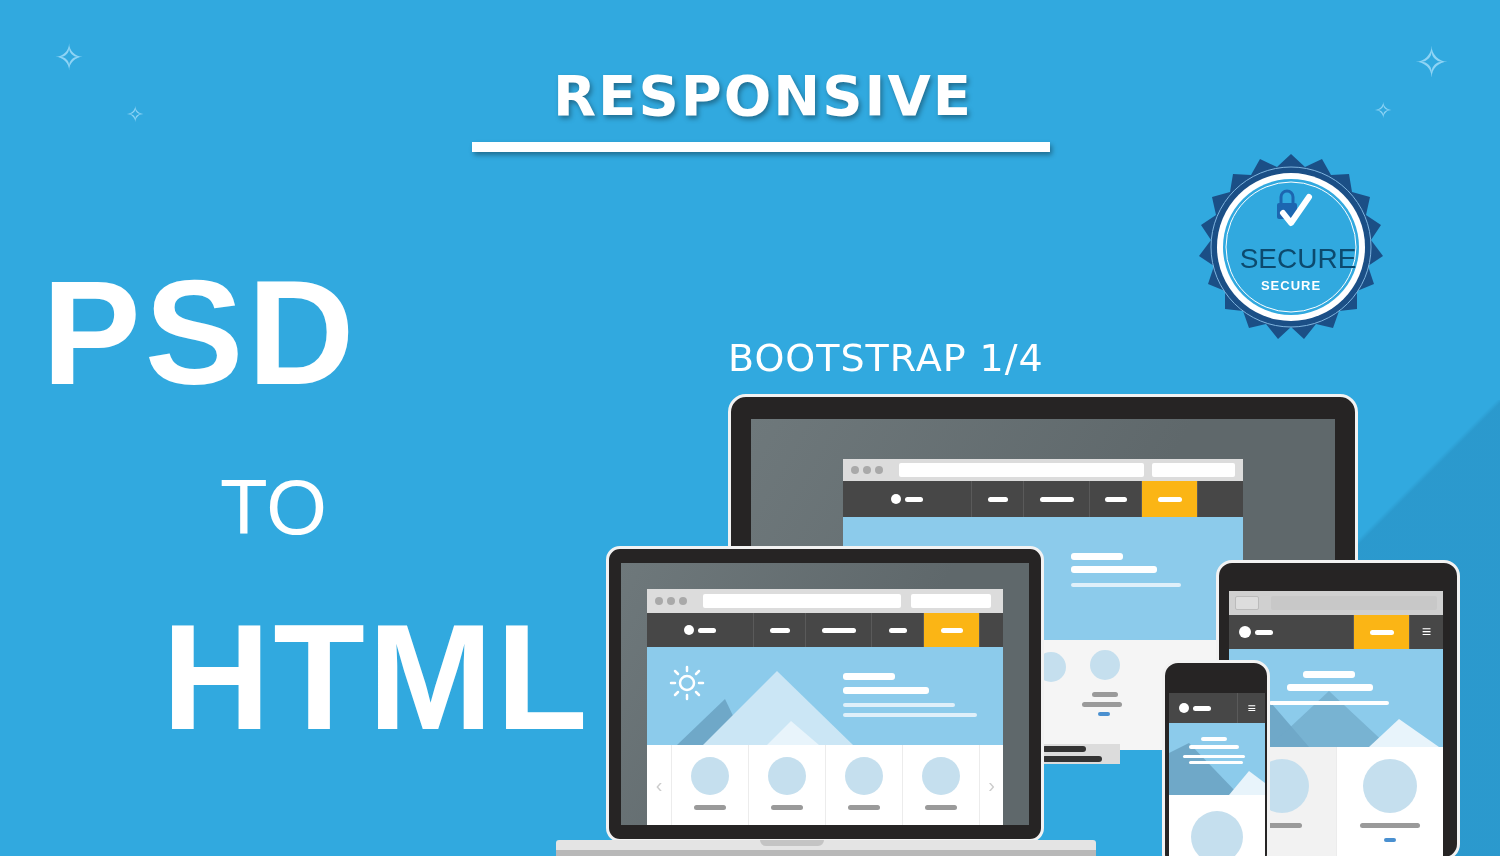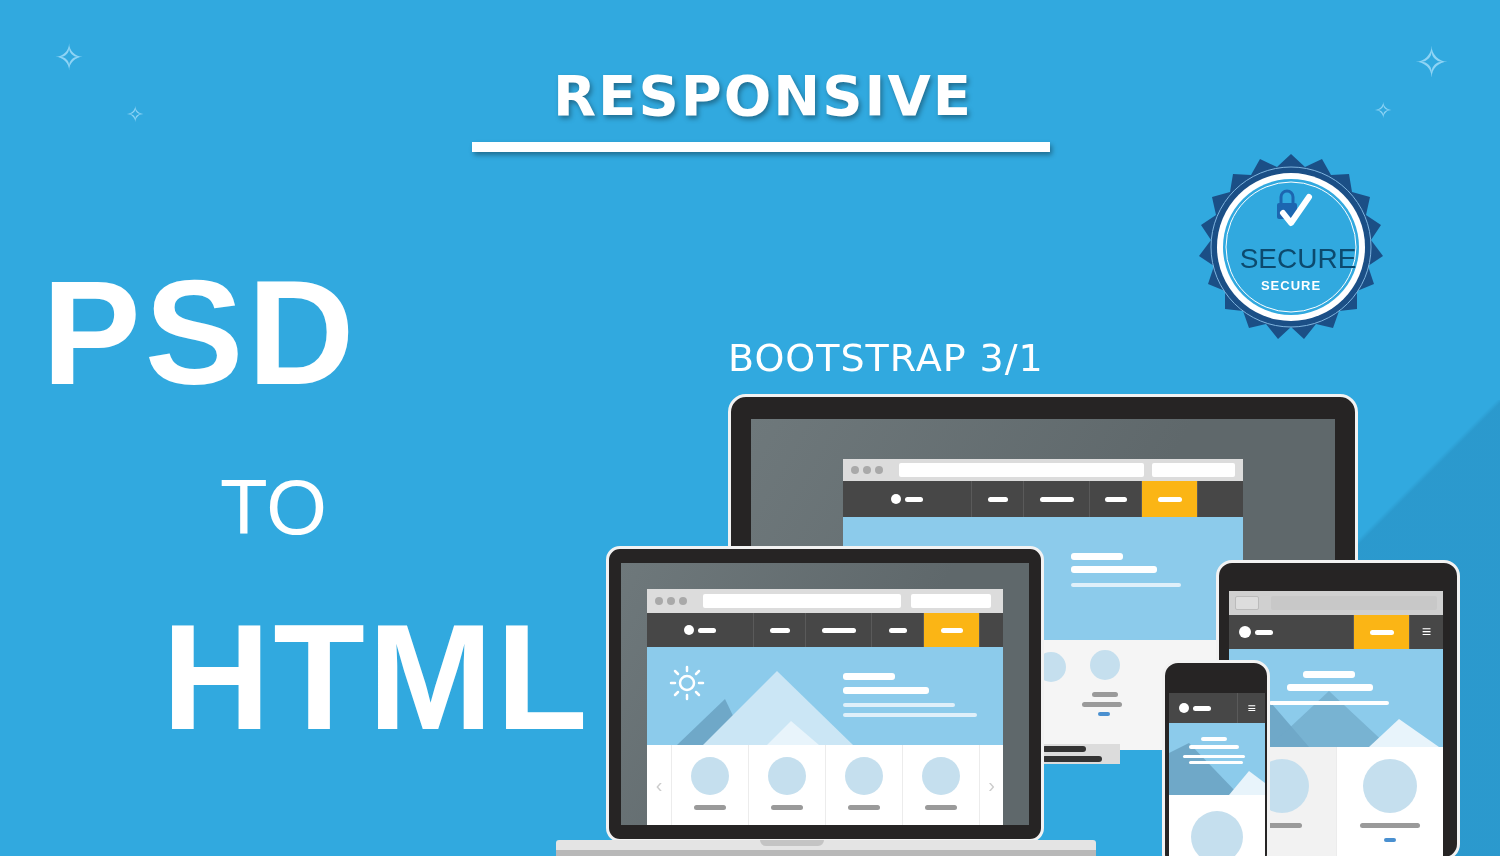--- a/index.html
+++ b/index.html
@@ -63,21 +63,21 @@
 <div class="abs sparkle" style="left:1414px;top:42px;font-size:42px;">✧</div>
 <div class="abs sparkle" style="left:1374px;top:100px;font-size:22px;">✧</div>
 
 <div class="abs title">RESPONSIVE</div>
 <div class="abs title-underline"></div>
 
 <div class="abs psd">PSD</div>
 <div class="abs to">TO</div>
 <div class="abs html">HTML</div>
 
-<div class="abs bootstrap">BOOTSTRAP 3/1</div>
+<div class="abs bootstrap">BOOTSTRAP 1/4</div>
 
 <svg class="abs badge" viewBox="0 0 190 190">
   <g transform="translate(95,95)">
     <polygon fill="#1b4f86" points="
       0,-93 14,-80 31,-88 40,-72 58,-73 61,-55 79,-50 75,-32 90,-22 80,-7 92,9 77,19 83,37 66,44 66,62 48,64 42,81 25,77 13,92 0,80 -13,92 -25,77 -42,81 -48,64 -66,62 -66,44 -83,37 -77,19 -92,9 -80,-7 -90,-22 -75,-32 -79,-50 -61,-55 -58,-73 -40,-72 -31,-88 -14,-80"></polygon>
     <circle r="80" fill="none" stroke="#7fb4de" stroke-width="1"></circle>
     <circle r="74" fill="#ffffff"></circle>
     <circle r="68" fill="#31a9df"></circle>
     <circle r="65" fill="none" stroke="#ffffff" stroke-width="1"></circle>
     <g>

